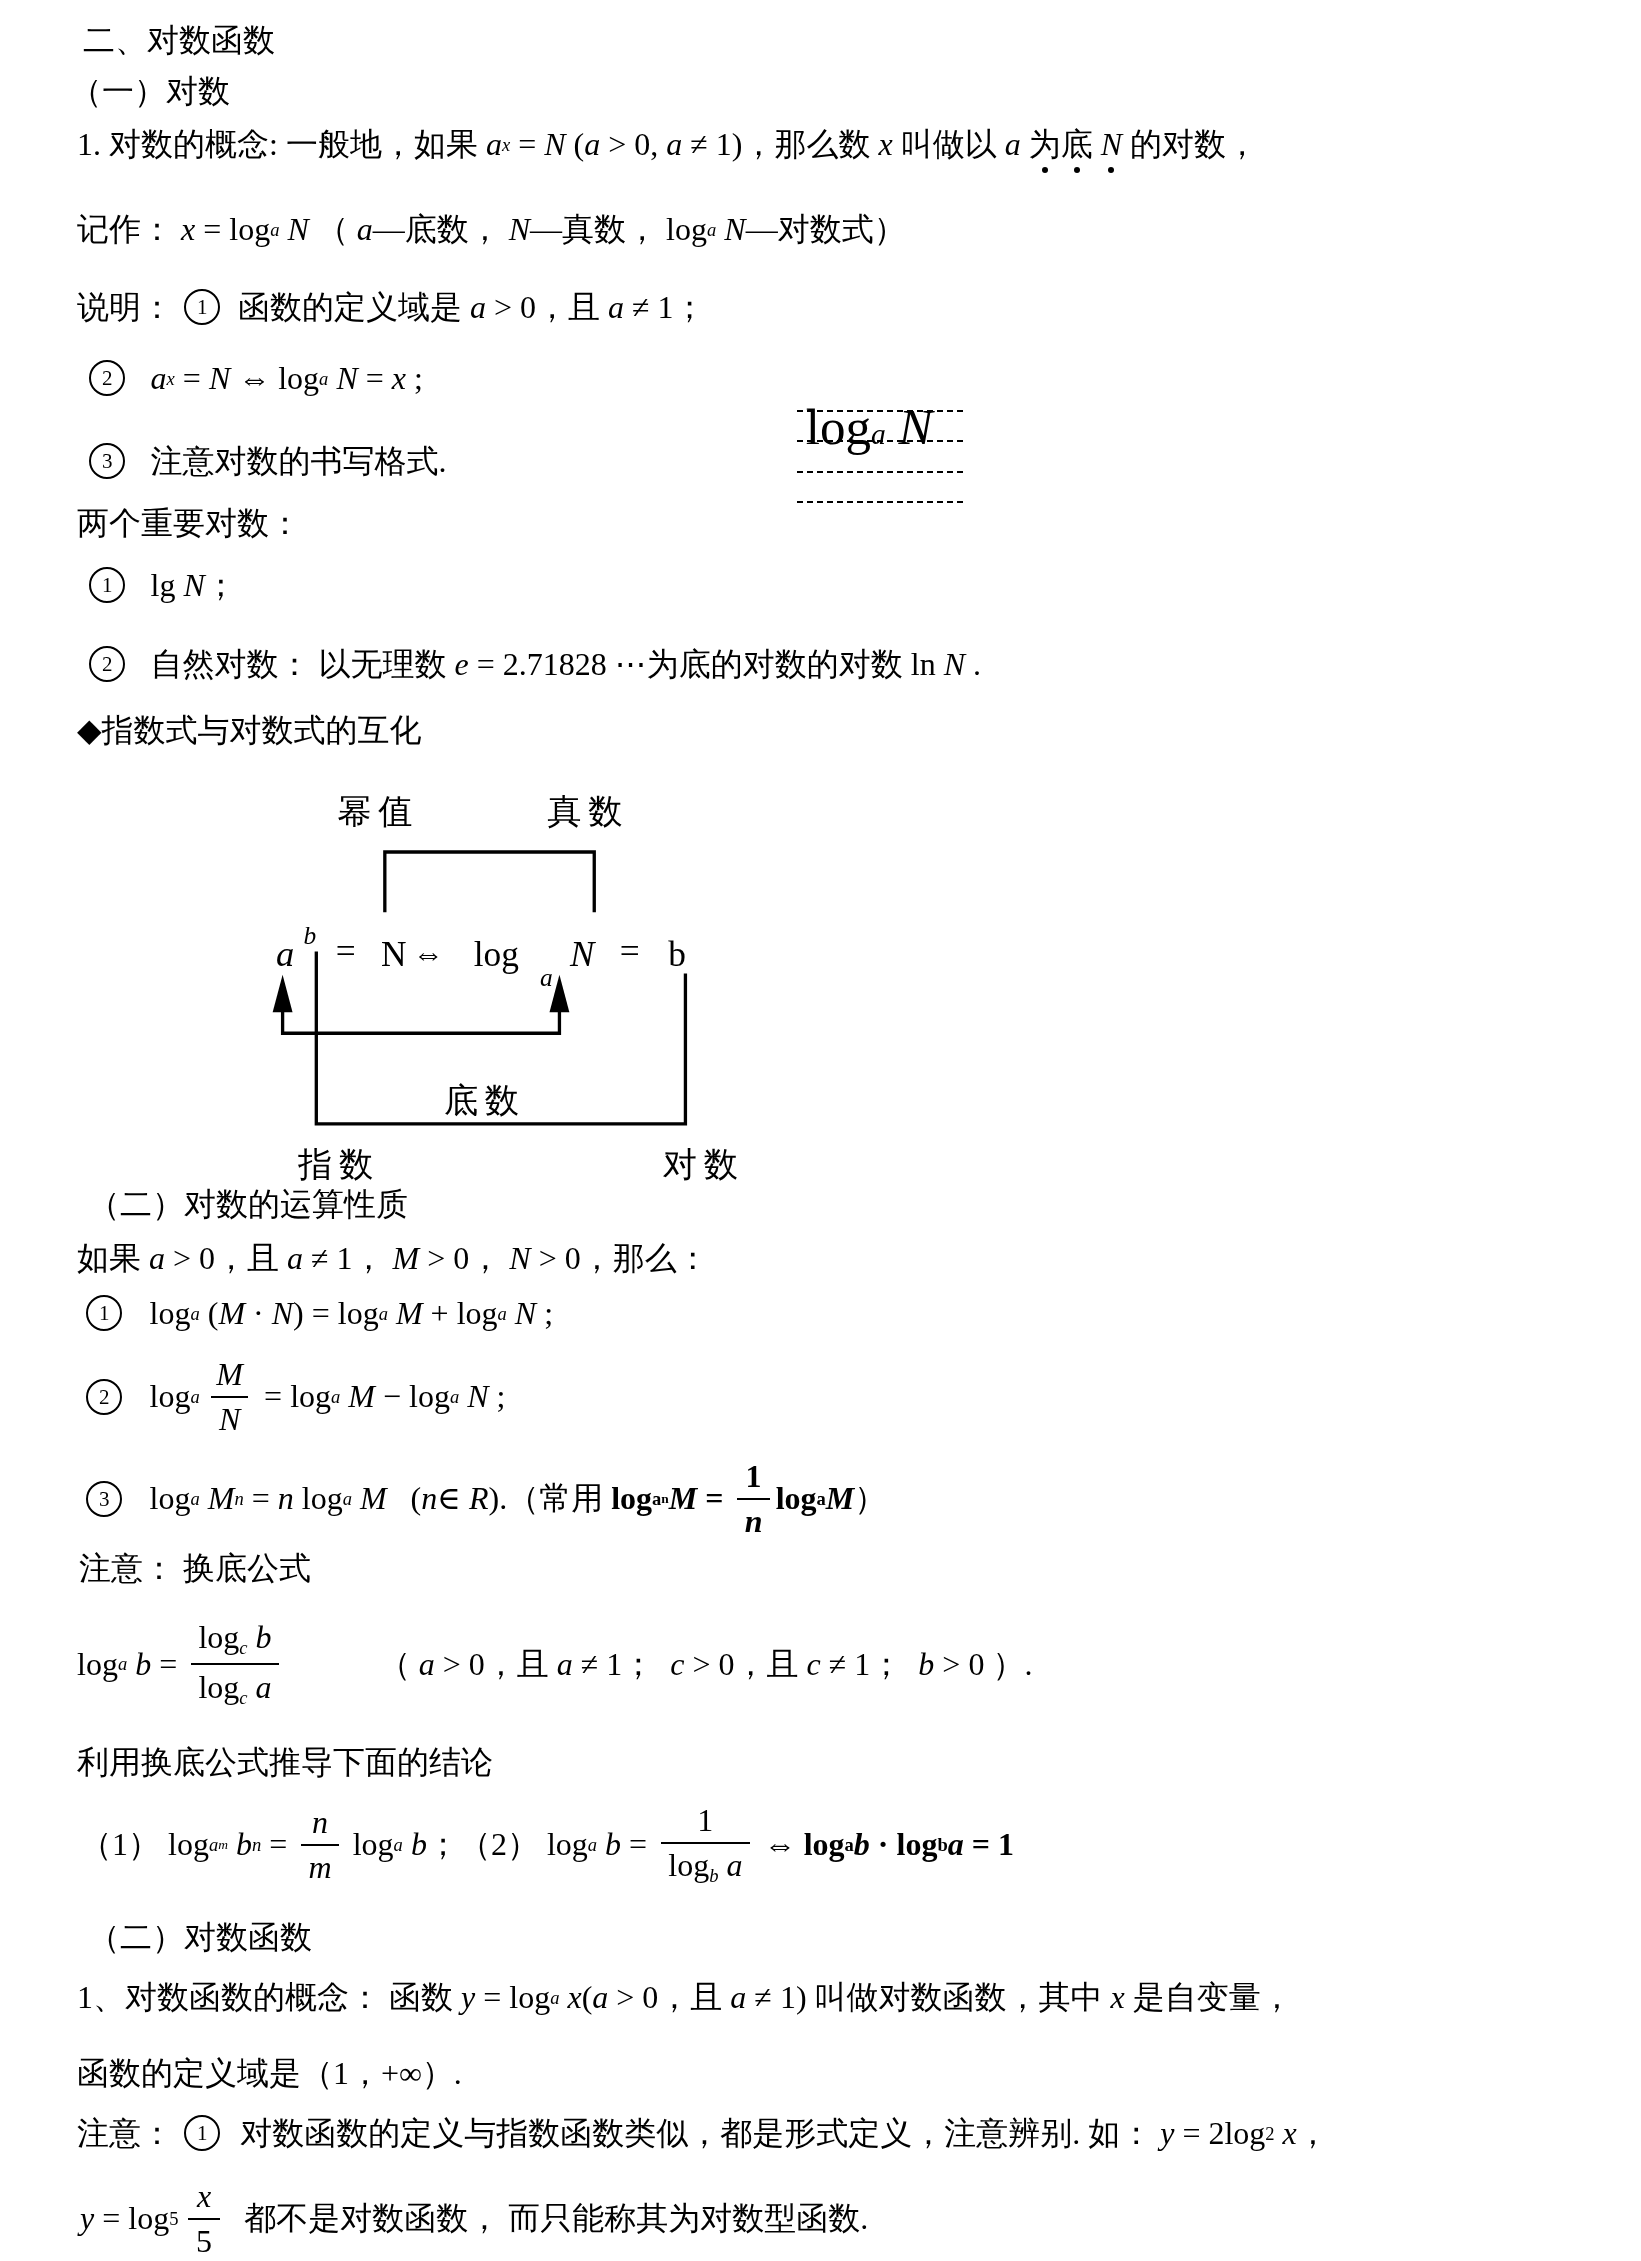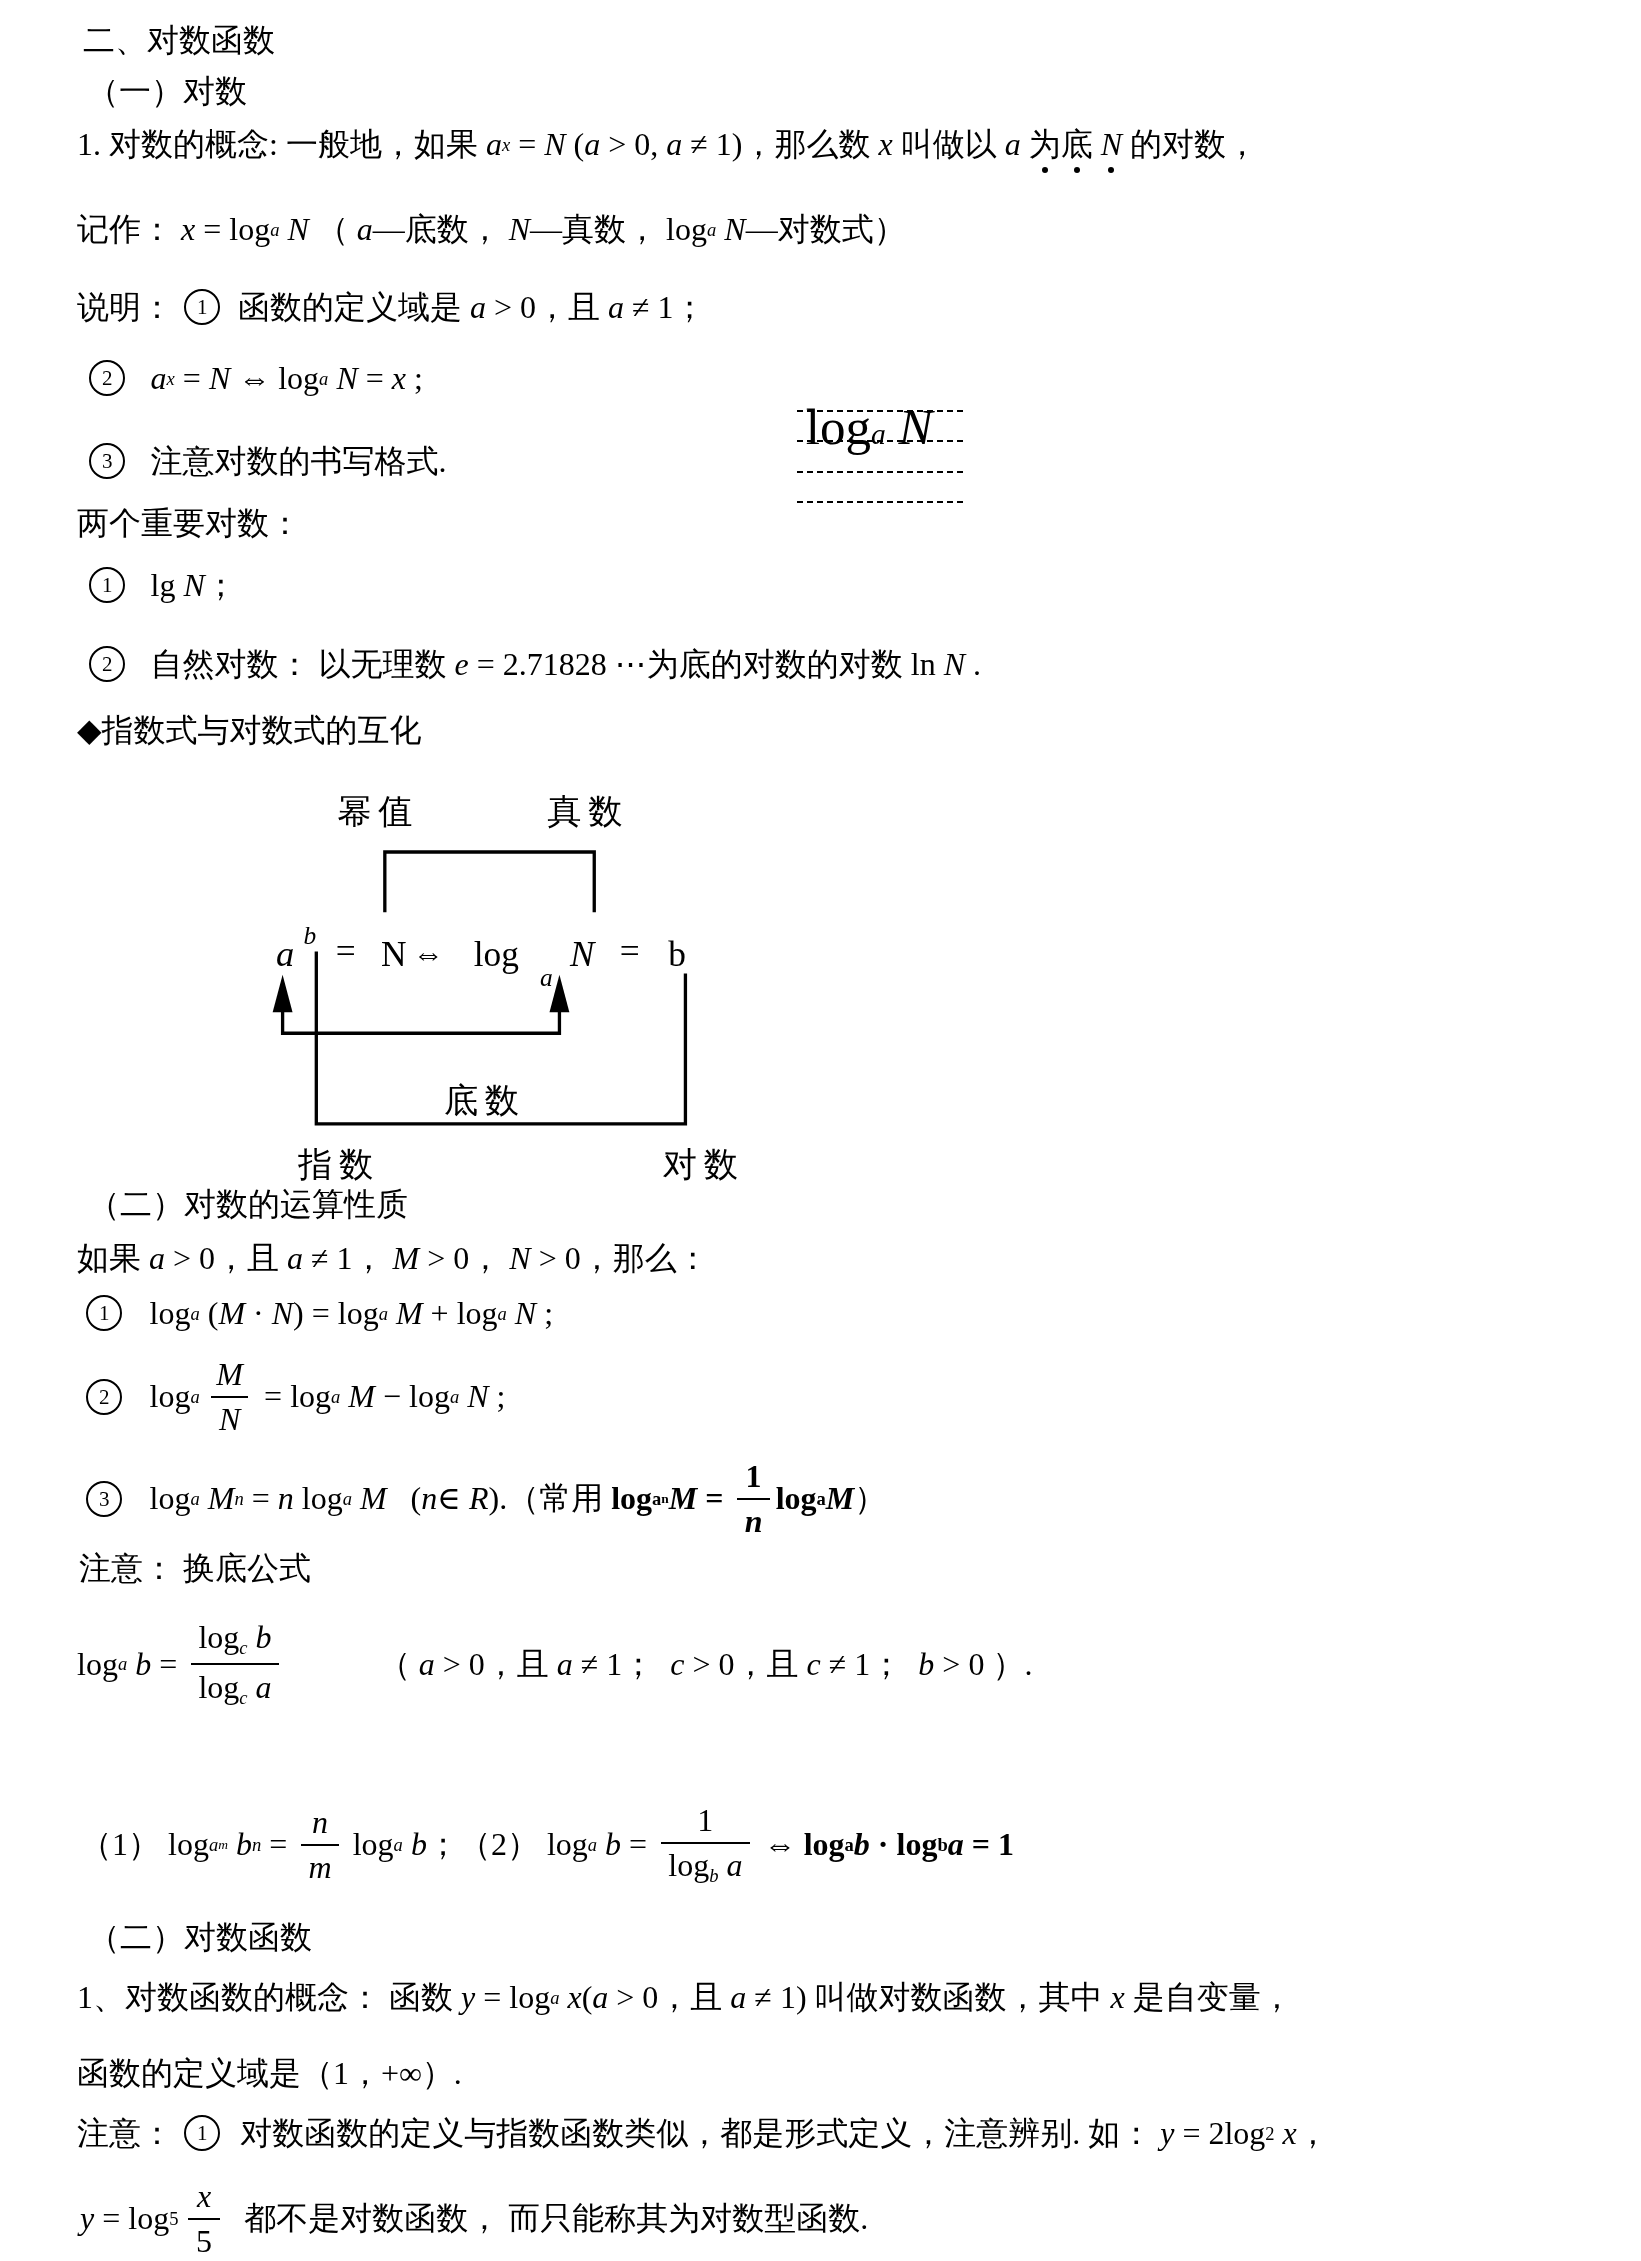--- a/index.html
+++ b/index.html
@@ -67,37 +67,38 @@
   .dg-small{font-size:46px;font-style:italic;}
   .dg-iff{font-size:56px;font-family:"DejaVu Sans",sans-serif;}
   .dg-stroke{stroke:#000;stroke-width:6;fill:none;}
 </style>
 </head>
 <body>
 
 <div class="page">
 
   <div class="line" style="top:22px;left:83px;"><span class="seg-t">二、对数函数</span></div>
-  <div class="line" style="top:73px;left:87px;"><span class="seg-t">（一）对数</span></div>
+  <div class="line" style="top:73px;left:70px;"><span class="seg-t">（一）对数</span></div>
   <div class="line" style="top:126px;left:77px;"><span class="seg-r">1. </span><span class="seg-t">对数的概念</span><span class="seg-r">: </span><span class="seg-t">一般地</span><span class="seg-r">，</span><span class="seg-t">如果 </span><span class="seg-m">a</span><span class="seg-sup">x</span><span class="seg-r"> = </span><span class="seg-m">N</span><span class="seg-r"> (</span><span class="seg-m">a</span><span class="seg-r"> &gt; 0, </span><span class="seg-m">a</span><span class="seg-r"> ≠ 1)</span><span class="seg-t">，那么数 </span><span class="seg-m">x</span><span class="seg-t"> 叫做以 </span><span class="seg-m">a</span><span class="seg-t"> </span><span><span class="dotchar">为</span><span class="dotchar">底</span></span><span class="seg-t"> </span><span><span class="dotchar m">N</span></span><span class="seg-t"> 的对数，</span></div>
   <div class="line" style="top:211px;left:77px;"><span class="seg-t">记作： </span><span class="seg-m">x</span><span class="seg-r"> = log</span><span class="seg-sub">a</span><span class="seg-r"> </span><span class="seg-m">N</span><span class="seg-t"> （ </span><span class="seg-m">a</span><span class="seg-t">—底数， </span><span class="seg-m">N</span><span class="seg-t">—真数， </span><span class="seg-r">log</span><span class="seg-sub">a</span><span class="seg-r"> </span><span class="seg-m">N</span><span class="seg-t">—对数式）</span></div>
   <div class="line" style="top:289px;left:77px;"><span class="seg-t">说明： </span><span class="circ">1</span><span style="display: inline-block; width: 14.4px;"></span><span class="seg-t">函数的定义域是 </span><span class="seg-m">a</span><span class="seg-r"> &gt; 0</span><span class="seg-t">，且 </span><span class="seg-m">a</span><span class="seg-r"> ≠ 1；</span></div>
   <div class="line" style="top:360px;left:86px;"><span class="circ">2</span><span style="display: inline-block; width: 22px;"></span><span class="seg-m">a</span><span class="seg-sup">x</span><span class="seg-r"> = </span><span class="seg-m">N</span><span class="seg-r"> ⇔ log</span><span class="seg-sub">a</span><span class="seg-r"> </span><span class="seg-m">N</span><span class="seg-r"> = </span><span class="seg-m">x</span><span class="seg-r"> ;</span></div>
   <div class="line" style="top:443px;left:86px;"><span class="circ">3</span><span style="display: inline-block; width: 22px;"></span><span class="seg-t">注意对数的书写格式</span><span class="seg-r">.</span></div>
   <div class="line" style="top:505px;left:77px;"><span class="seg-t">两个重要对数：</span></div>
   <div class="line" style="top:567px;left:86px;"><span class="circ">1</span><span style="display: inline-block; width: 22px;"></span><span class="seg-r">lg </span><span class="seg-m">N</span><span class="seg-t">；</span></div>
   <div class="line" style="top:646px;left:86px;"><span class="circ">2</span><span style="display: inline-block; width: 22px;"></span><span class="seg-t">自然对数： 以无理数 </span><span class="seg-m">e</span><span class="seg-r"> = 2.71828 ⋯</span><span class="seg-t">为底的对数的对数 </span><span class="seg-r">ln </span><span class="seg-m">N</span><span class="seg-r"> .</span></div>
   <div class="line" style="top:712px;left:77px;"><span class="seg-r">◆</span><span class="seg-t">指数式与对数式的互化</span></div>
   <div class="line" style="top:1186px;left:88px;"><span class="seg-t">（二）对数的运算性质</span></div>
   <div class="line" style="top:1240px;left:77px;"><span class="seg-t">如果 </span><span class="seg-m">a</span><span class="seg-r"> &gt; 0</span><span class="seg-t">，且 </span><span class="seg-m">a</span><span class="seg-r"> ≠ 1</span><span class="seg-t">， </span><span class="seg-m">M</span><span class="seg-r"> &gt; 0</span><span class="seg-t">， </span><span class="seg-m">N</span><span class="seg-r"> &gt; 0</span><span class="seg-t">，那么：</span></div>
   <div class="line" style="top:1295px;left:83px;"><span class="circ">1</span><span style="display: inline-block; width: 24px;"></span><span class="seg-r">log</span><span class="seg-sub">a</span><span class="seg-r"> (</span><span class="seg-m">M</span><span class="seg-r"> · </span><span class="seg-m">N</span><span class="seg-r">) = log</span><span class="seg-sub">a</span><span class="seg-r"> </span><span class="seg-m">M</span><span class="seg-r"> + log</span><span class="seg-sub">a</span><span class="seg-r"> </span><span class="seg-m">N</span><span class="seg-r"> ;</span></div>
   <div class="line" style="top:1357px;left:83px;"><span class="circ">2</span><span style="display: inline-block; width: 24px;"></span><span class="seg-r">log</span><span class="seg-sub">a</span><span style="display: inline-block; width: 3.3px;"></span><span class="frac"><span class="fnum"><span class="seg-m">M</span></span><span class="fden"><span class="seg-m">N</span></span></span><span class="seg-r"> = log</span><span class="seg-sub">a</span><span class="seg-r"> </span><span class="seg-m">M</span><span class="seg-r"> − log</span><span class="seg-sub">a</span><span class="seg-r"> </span><span class="seg-m">N</span><span class="seg-r"> ;</span></div>
   <div class="line" style="top:1459px;left:83px;"><span class="circ">3</span><span style="display: inline-block; width: 24px;"></span><span class="seg-r">log</span><span class="seg-sub">a</span><span class="seg-r"> </span><span class="seg-m">M</span><span class="seg-sup">n</span><span class="seg-r"> = </span><span class="seg-m">n</span><span class="seg-r"> log</span><span class="seg-sub">a</span><span class="seg-r"> </span><span class="seg-m">M</span><span class="seg-r">   (</span><span class="seg-m">n</span><span class="seg-r">∈ </span><span class="seg-m">R</span><span class="seg-r">).</span><span class="seg-t">（常用 </span><span class="seg-br">log</span><span class="seg-bsub">a</span><span class="seg-bsubsup">n</span><span class="seg-bm">M</span><span class="seg-br"> = </span><span class="frac"><span class="fnum"><span class="seg-br">1</span></span><span class="fden"><span class="seg-bm">n</span></span></span><span class="seg-br">log</span><span class="seg-bsub">a</span><span class="seg-bm">M</span><span class="seg-t">）</span></div>
   <div class="line" style="top:1550px;left:79px;"><span class="seg-t">注意： 换底公式</span></div>
   <div class="line" style="top:1620px;left:77px;"><span class="seg-r">log</span><span class="seg-sub">a</span><span class="seg-r"> </span><span class="seg-m">b</span><span class="seg-r"> = </span><span class="frac"><span class="fnum"><span class="seg-r">log</span><span class="seg-sub">c</span><span class="seg-r"> </span><span class="seg-m">b</span></span><span class="fden"><span class="seg-r">log</span><span class="seg-sub">c</span><span class="seg-r"> </span><span class="seg-m">a</span></span></span><span style="display: inline-block; width: 94px;"></span><span class="seg-t">（ </span><span class="seg-m">a</span><span class="seg-r"> &gt; 0</span><span class="seg-t">，且 </span><span class="seg-m">a</span><span class="seg-r"> ≠ 1；  </span><span class="seg-m">c</span><span class="seg-r"> &gt; 0</span><span class="seg-t">，且 </span><span class="seg-m">c</span><span class="seg-r"> ≠ 1；  </span><span class="seg-m">b</span><span class="seg-r"> &gt; 0 </span><span class="seg-t">）</span><span class="seg-r">.</span></div>
+  <div class="line" style="top:1744px;left:77px;"><span class="seg-t">利用换底公式推导下面的结论</span></div>
   <div class="line" style="top:1803px;left:80px;"><span class="seg-t">（1） </span><span class="seg-r">log</span><span class="seg-sub">a</span><span class="seg-subsup">m</span><span class="seg-r"> </span><span class="seg-m">b</span><span class="seg-sup">n</span><span class="seg-r"> = </span><span class="frac"><span class="fnum"><span class="seg-m">n</span></span><span class="fden"><span class="seg-m">m</span></span></span><span class="seg-r"> log</span><span class="seg-sub">a</span><span class="seg-r"> </span><span class="seg-m">b</span><span class="seg-t">；（2） </span><span class="seg-r">log</span><span class="seg-sub">a</span><span class="seg-r"> </span><span class="seg-m">b</span><span class="seg-r"> = </span><span class="frac"><span class="fnum"><span class="seg-r">1</span></span><span class="fden"><span class="seg-r">log</span><span class="seg-sub">b</span><span class="seg-r"> </span><span class="seg-m">a</span></span></span><span class="seg-r"> ⇔ </span><span class="seg-br">log</span><span class="seg-bsub">a</span><span class="seg-bm">b</span><span class="seg-br"> · </span><span class="seg-br">log</span><span class="seg-bsub">b</span><span class="seg-bm">a</span><span class="seg-br"> = </span><span class="seg-br">1</span></div>
   <div class="line" style="top:1922px;left:88px;font-family:Liberation Mono, monospace;"><span class="seg-t">（二）对数函数</span></div>
   <div class="line" style="top:1979px;left:77px;"><span class="seg-r">1</span><span class="seg-t">、对数函数的概念： 函数 </span><span class="seg-m">y</span><span class="seg-r"> = log</span><span class="seg-sub">a</span><span class="seg-r"> </span><span class="seg-m">x</span><span class="seg-r">(</span><span class="seg-m">a</span><span class="seg-r"> &gt; 0</span><span class="seg-t">，且 </span><span class="seg-m">a</span><span class="seg-r"> ≠ 1)</span><span class="seg-t"> 叫做对数函数，其中 </span><span class="seg-m">x</span><span class="seg-t"> 是自变量，</span></div>
   <div class="line" style="top:2055px;left:77px;"><span class="seg-t">函数的定义域是（1，+∞）.</span></div>
   <div class="line" style="top:2115px;left:77px;"><span class="seg-t">注意： </span><span class="circ">1</span><span style="display: inline-block; width: 16.6px;"></span><span class="seg-t">对数函数的定义与指数函数类似，都是形式定义，注意辨别. 如： </span><span class="seg-m">y</span><span class="seg-r"> = 2log</span><span class="seg-subr">2</span><span class="seg-r"> </span><span class="seg-m">x</span><span class="seg-t">，</span></div>
   <div class="line" style="top:2179px;left:80px;"><span class="seg-m">y</span><span class="seg-r"> = log</span><span class="seg-subr">5</span><span style="display: inline-block; width: 4.4px;"></span><span class="frac"><span class="fnum"><span class="seg-m">x</span></span><span class="fden"><span class="seg-r">5</span></span></span><span style="display: inline-block; width: 19px;"></span><span class="seg-t">都不是对数函数， 而只能称其为对数型函数.</span></div>
 
   <div class="dashed-box">
     <div class="dash-line" style="top:0;"></div>
     <div class="dash-line" style="top:30px;"></div>

